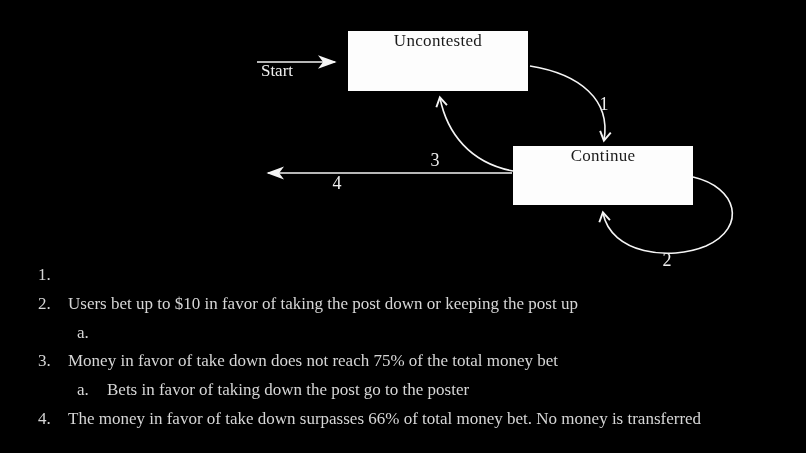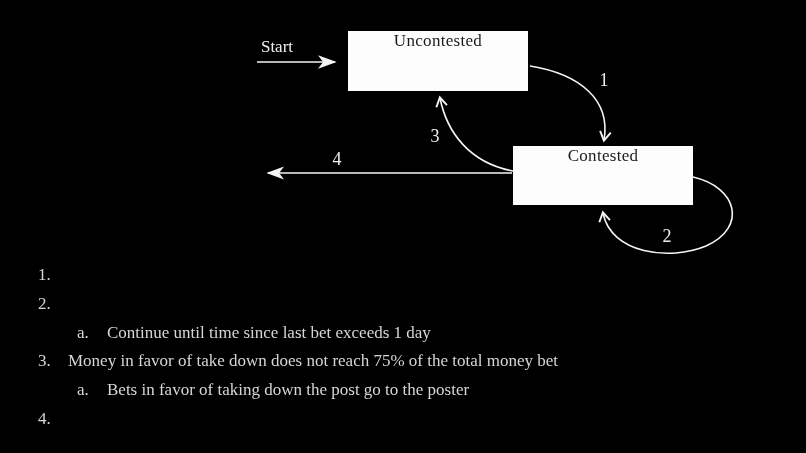--- a/index.html
+++ b/index.html
@@ -33,20 +33,21 @@
   .node-uncontested { left: 348px; top: 31px;  width: 180px; height: 60px; }
   .node-removed     { left: 82px;  top: 145px; width: 180px; height: 60px; }
   .node-contested   { left: 513px; top: 146px; width: 180px; height: 59px; }
 
   .floating-label {
     position: absolute;
     color: #efefef;
     font-size: 18px;
     transform: translate(-50%, -50%);
     white-space: nowrap;
+    margin-top: 24px;
   }
   .start-label { font-size: 17px; }
 
   .notes {
     position: absolute;
     left: 0;
     top: 261px;
     width: 790px;
   }
   .note-row {
@@ -85,46 +86,47 @@
 
     <path d="M 513,171 C 470,163 447,133 440,98" stroke="#f5f5f5" stroke-width="1.6" fill="none" marker-end="url(#mOpen)"></path>
 
     <path d="M 512,173 L 268,173" stroke="#f5f5f5" stroke-width="1.6" fill="none" marker-end="url(#mSolid)"></path>
   </svg>
 
   <div class="node node-uncontested">
     <span>Uncontested</span>
   </div>
   <div class="node node-contested">
-    <span>Contested</span>
+    <span>Continue</span>
   </div>
 
   <span class="floating-label start-label" style="left:277px; top:47px;">Start</span>
   <span class="floating-label" style="left:604px; top:80px;">1</span>
   <span class="floating-label" style="left:667px; top:236px;">2</span>
   <span class="floating-label" style="left:435px; top:136px;">3</span>
   <span class="floating-label" style="left:337px; top:159px;">4</span>
 
   <div class="notes">
     <div class="note-row lvl1">
       <span class="marker">1.</span>
     </div>
     <div class="note-row lvl1">
       <span class="marker">2.</span>
+      <span class="text">Users bet up to $10 in favor of taking the post down or keeping the post up</span>
     </div>
     <div class="note-row lvl2">
       <span class="marker">a.</span>
-      <span class="text">Continue until time since last bet exceeds 1 day</span>
     </div>
     <div class="note-row lvl1">
       <span class="marker">3.</span>
       <span class="text">Money in favor of take down does not reach 75% of the total money bet</span>
     </div>
     <div class="note-row lvl2">
       <span class="marker">a.</span>
       <span class="text">Bets in favor of taking down the post go to the poster</span>
     </div>
     <div class="note-row lvl1">
       <span class="marker">4.</span>
+      <span class="text">The money in favor of take down surpasses 66% of total money bet. No money is transferred</span>
     </div>
   </div>
 
 </div>
 
 </body></html>

